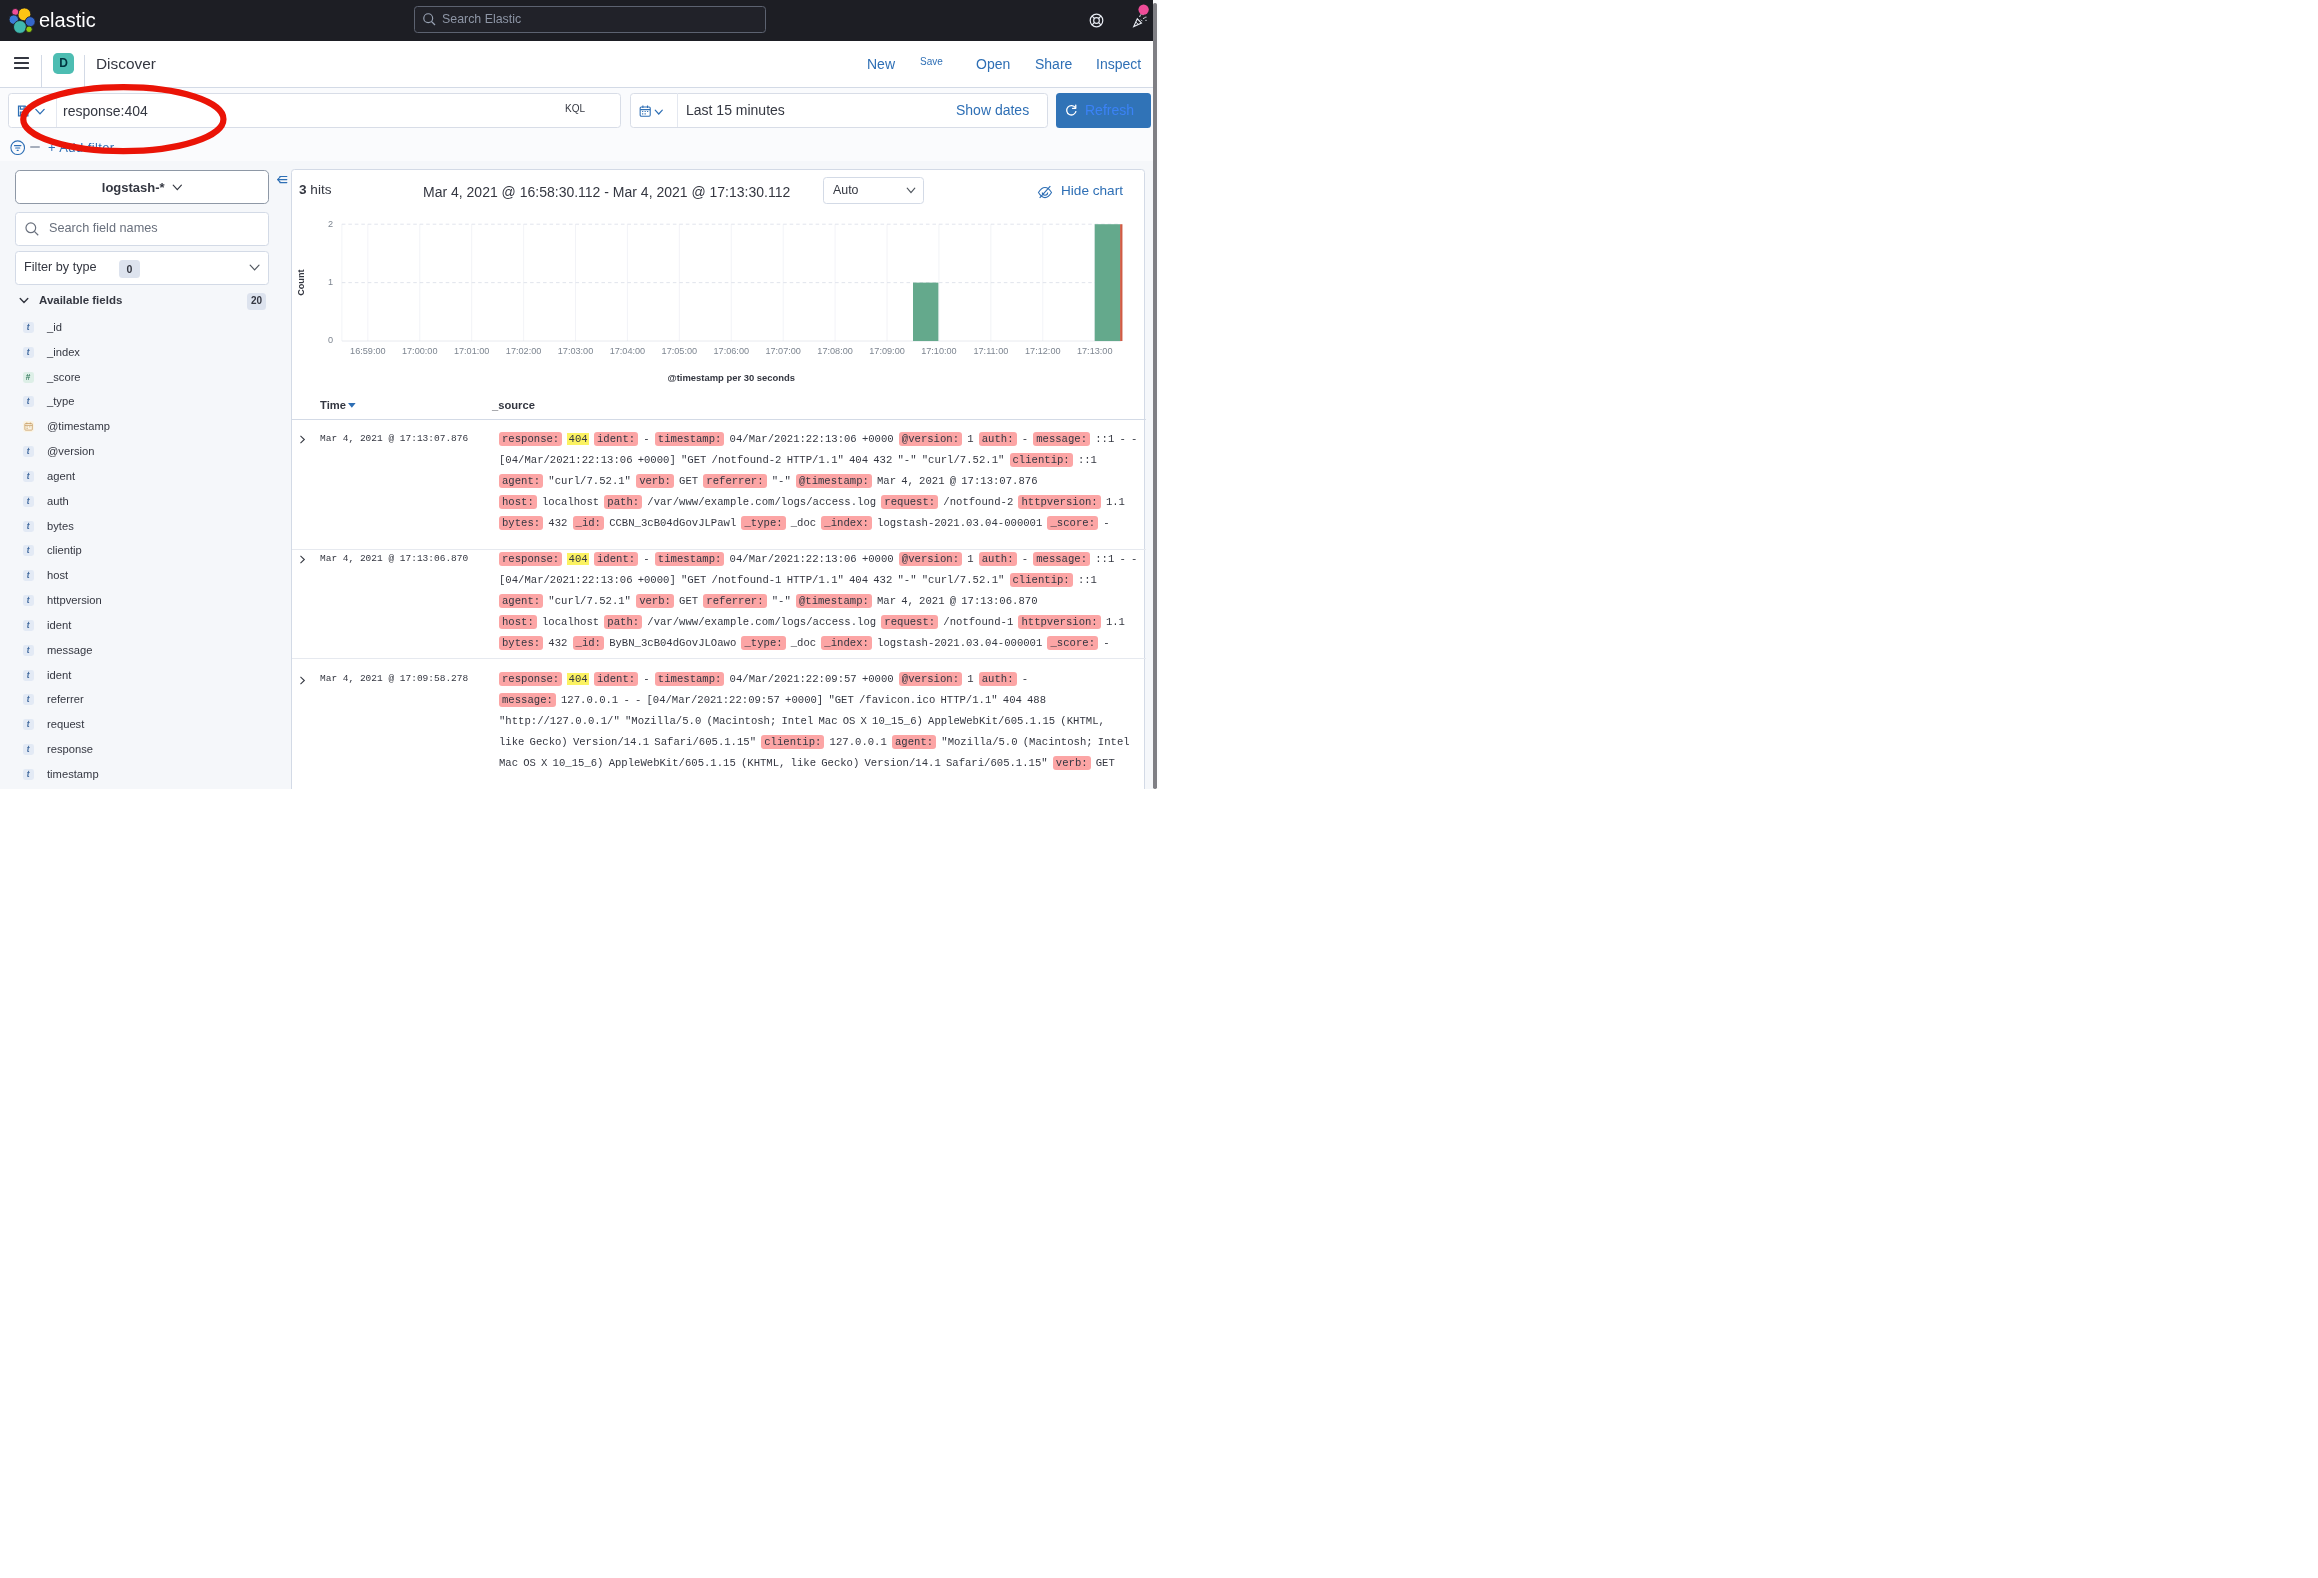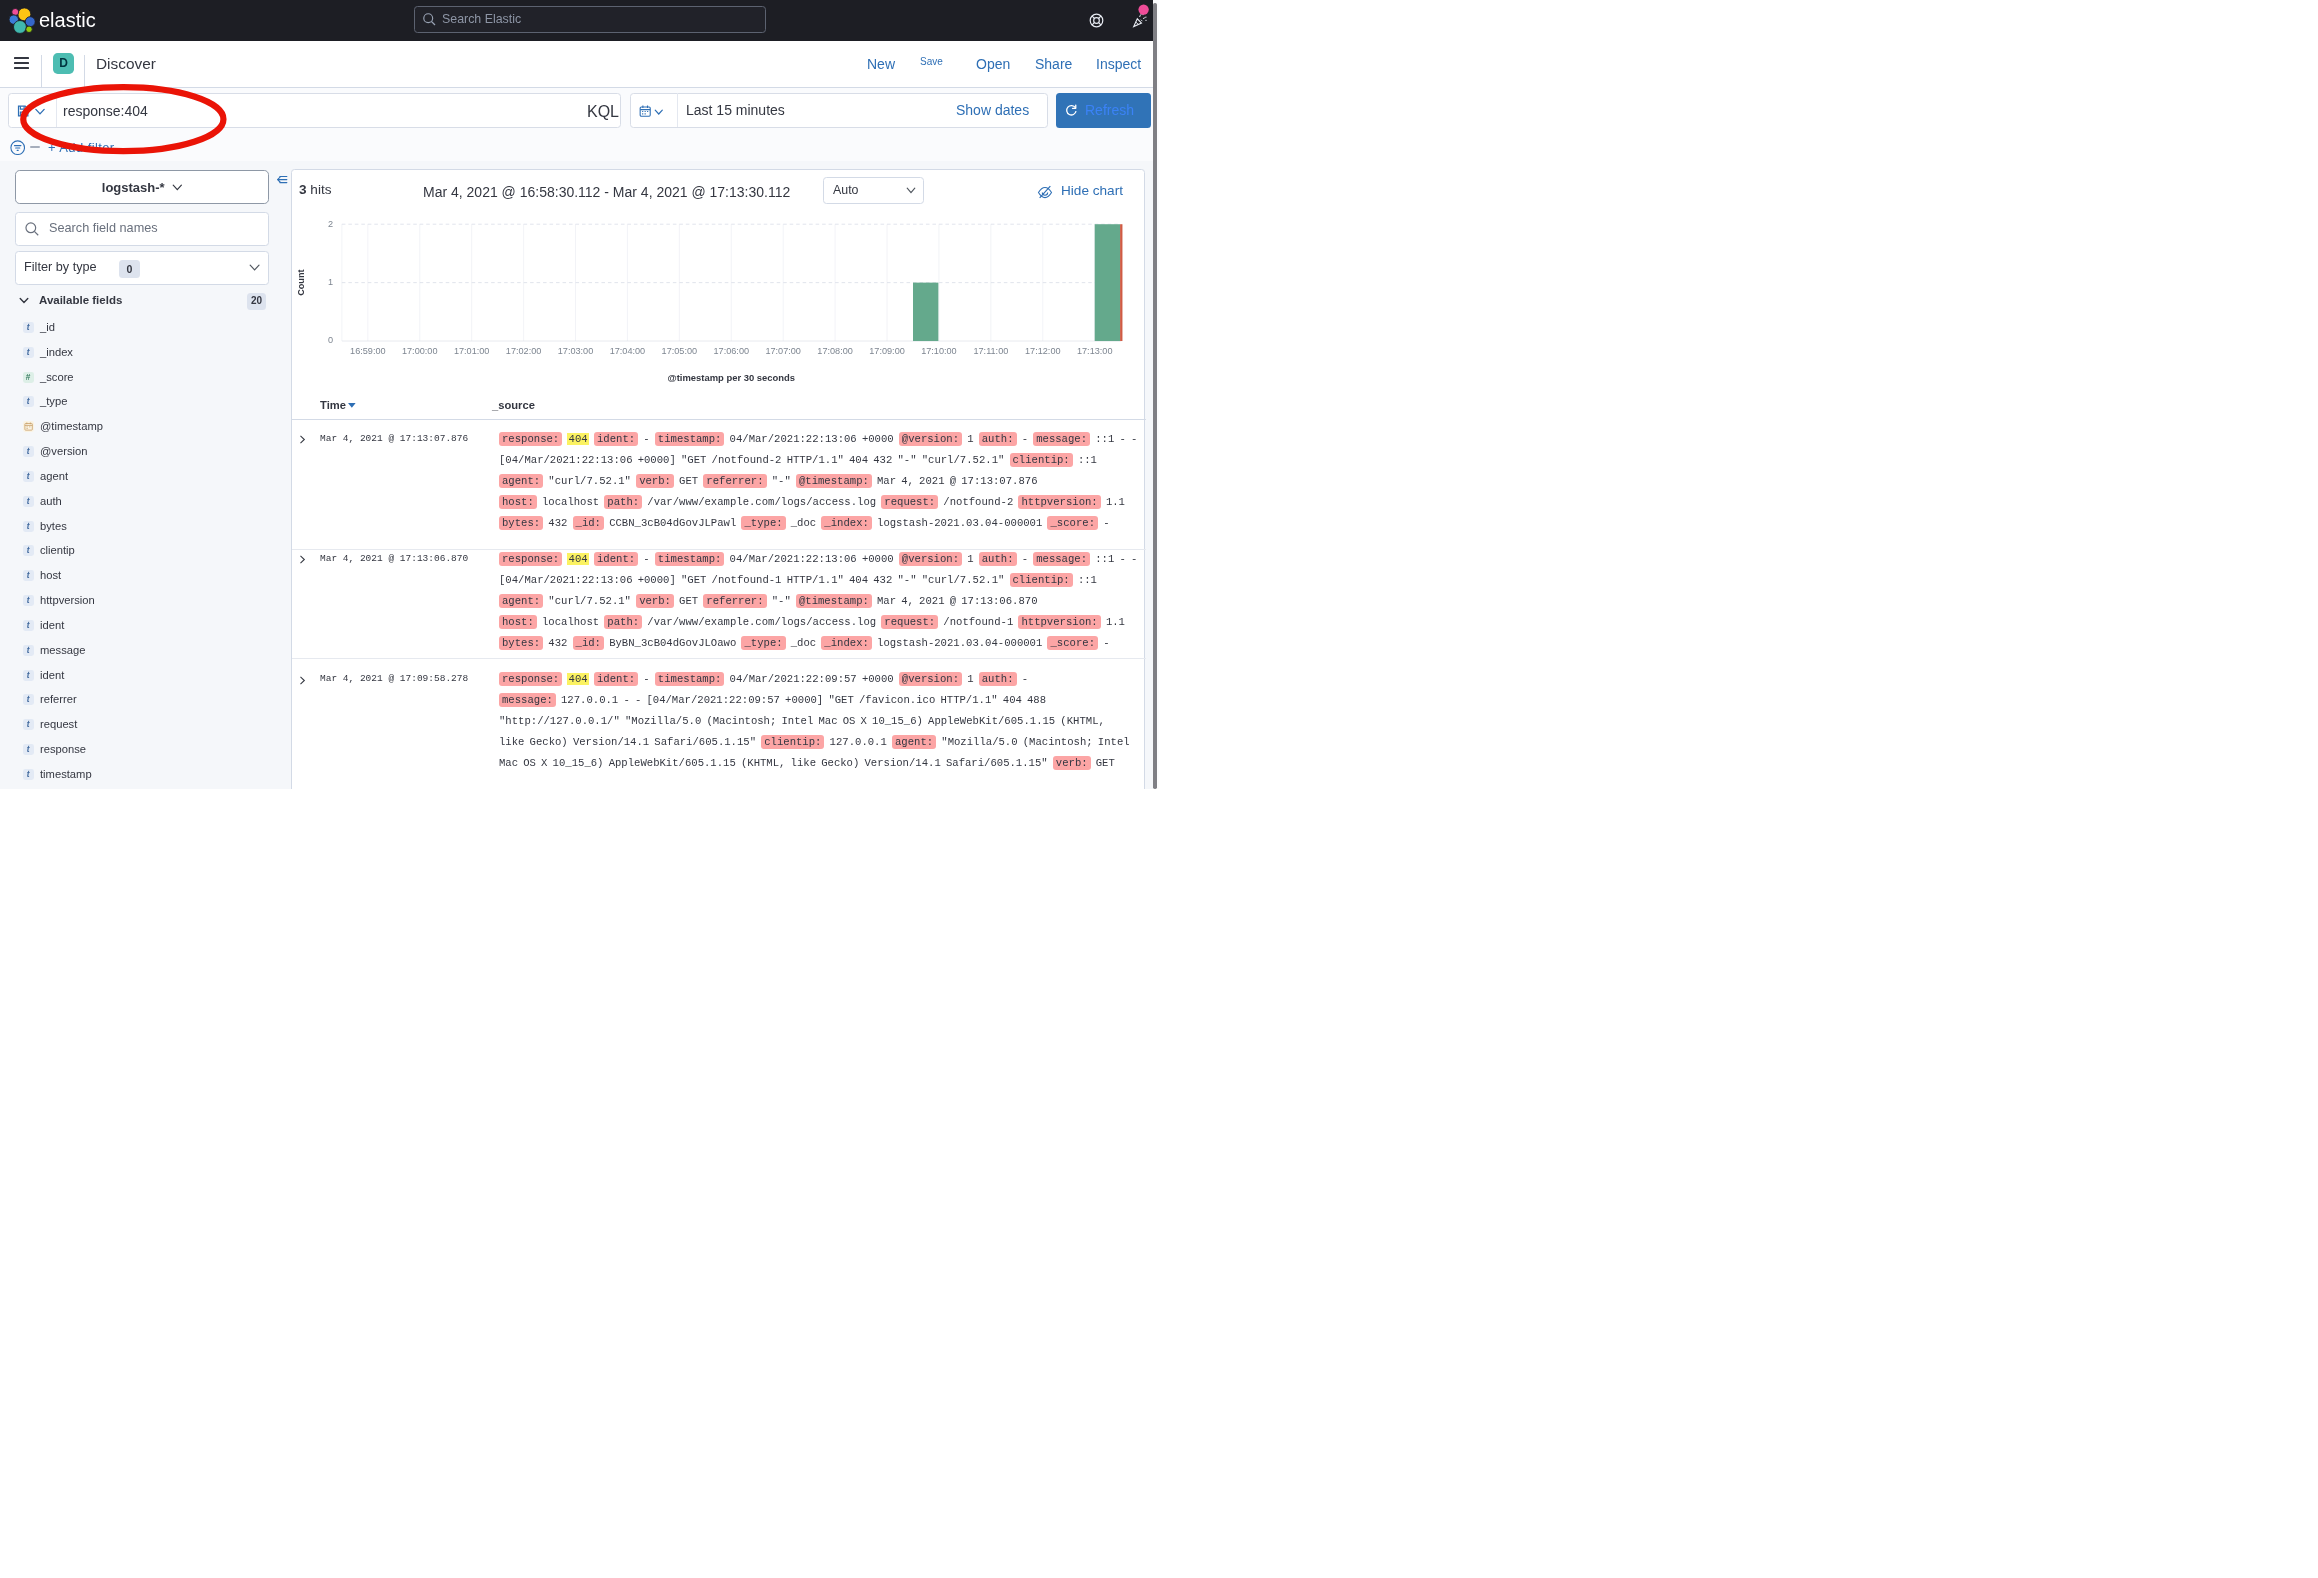--- a/index.html
+++ b/index.html
@@ -11,21 +11,21 @@
 .vsep{width:0.6px;background:#d3dae6;}
 .ebox{box-sizing:border-box;background:#fff;border:0.6px solid #d3dae6;border-radius:3.5px;}
 .blue{color:#2e6fb5;}
 .ink{color:#343741;}
 .b{background:#fca5a5;border-radius:3px;padding:0.6px 3px;}
 .hl{background:#fbf262;padding:0 1.2px;}
 .mono{font-family:"Liberation Mono",monospace;}
 .srcline{font-family:"Liberation Mono",monospace;font-size:10.6px;color:#343741;white-space:pre;line-height:21px;word-spacing:-1.2px;}
 .fitem{position:absolute;left:0;width:290px;height:25px;}
 .fbadge{position:absolute;left:22.5px;top:1.8px;width:11.2px;height:11.2px;border-radius:2.4px;background:#e3eaf5;color:#3e679c;font-size:8.3px;text-align:center;line-height:11.2px;}
-.flabel{position:absolute;left:40px;top:0;font-size:11.2px;color:#343741;line-height:15px;}
+.flabel{position:absolute;left:47px;top:0;font-size:11.2px;color:#343741;line-height:15px;}
 </style></head><body>
 <div class="abs topbar"></div>
 
 <svg class="abs" style="left:9px;top:6.5px" width="26" height="27" viewBox="0 0 44 46">
 <circle cx="26" cy="12.5" r="11" fill="#fec514" stroke="#1d1e24" stroke-width="1.5"></circle>
 <circle cx="10.5" cy="8.5" r="6" fill="#f04e98" stroke="#1d1e24" stroke-width="1.5"></circle>
 <circle cx="8" cy="21.5" r="8" fill="#3b7dd8" stroke="#1d1e24" stroke-width="1.5"></circle>
 <circle cx="36" cy="25" r="8.5" fill="#3567c8" stroke="#1d1e24" stroke-width="1.5"></circle>
 <circle cx="18.5" cy="34" r="11" fill="#40b8ae" stroke="#1d1e24" stroke-width="1.5"></circle>
 <circle cx="34" cy="38" r="5.5" fill="#93c90e" stroke="#1d1e24" stroke-width="1.5"></circle>
@@ -79,21 +79,21 @@
 <svg class="abs" style="left:17px;top:105px" width="12" height="12" viewBox="0 0 16 16" fill="none" stroke="#2e6fb5" stroke-width="1.6">
     <path d="M2 1.5 H11 L14.5 5 V14.5 H2 Z"></path>
     <path d="M4.5 1.5 V5.5 H9.5 V1.5"></path>
     <path d="M4.5 14.5 V9.5 H11.5 V14.5"></path>
   </svg>
 <svg class="abs" style="left:34px;top:107px" width="12" height="9.5" viewBox="0 0 20 16" fill="none" stroke="#2e6fb5" stroke-width="2.2" stroke-linecap="round">
     <path d="M3 4 L10 11.5 L17 4"></path>
   </svg>
 <div class="abs vsep" style="left:56px;top:93px;height:34px;background:#e4e8f0"></div>
 <div class="abs ink" style="left:63px;top:103px;font-size:14px">response:404</div>
-<div class="abs ink" style="left:587px;top:103px;font-size:16px">KQL</div>
+<div class="abs ink" style="left:565px;top:103px;font-size:10px">KQL</div>
 <div class="abs ebox" style="left:630px;top:93px;width:418px;height:35px;border-color:#d8dde7"></div>
 <svg class="abs" style="left:639px;top:105px" width="12.4" height="12.4" viewBox="0 0 16 16" fill="none" stroke="#2e6fb5" stroke-width="1.4">
     <rect x="1.5" y="2.5" width="13" height="12" rx="1.5"></rect>
     <path d="M1.5 6 H14.5 M5 0.8 V4 M11 0.8 V4"></path>
     <path d="M4 8.5 H5.5 M7.2 8.5 H8.7 M10.4 8.5 H11.9 M4 11.5 H5.5 M7.2 11.5 H8.7"></path>
   </svg>
 <svg class="abs" style="left:654px;top:109px" width="9.5" height="6.5" viewBox="0 0 16 11" fill="none" stroke="#2e6fb5" stroke-width="2" stroke-linecap="round">
     <path d="M2 2 L8 8.5 L14 2"></path>
   </svg>
 <div class="abs vsep" style="left:677px;top:93px;height:34px;background:#e4e8f0"></div>

